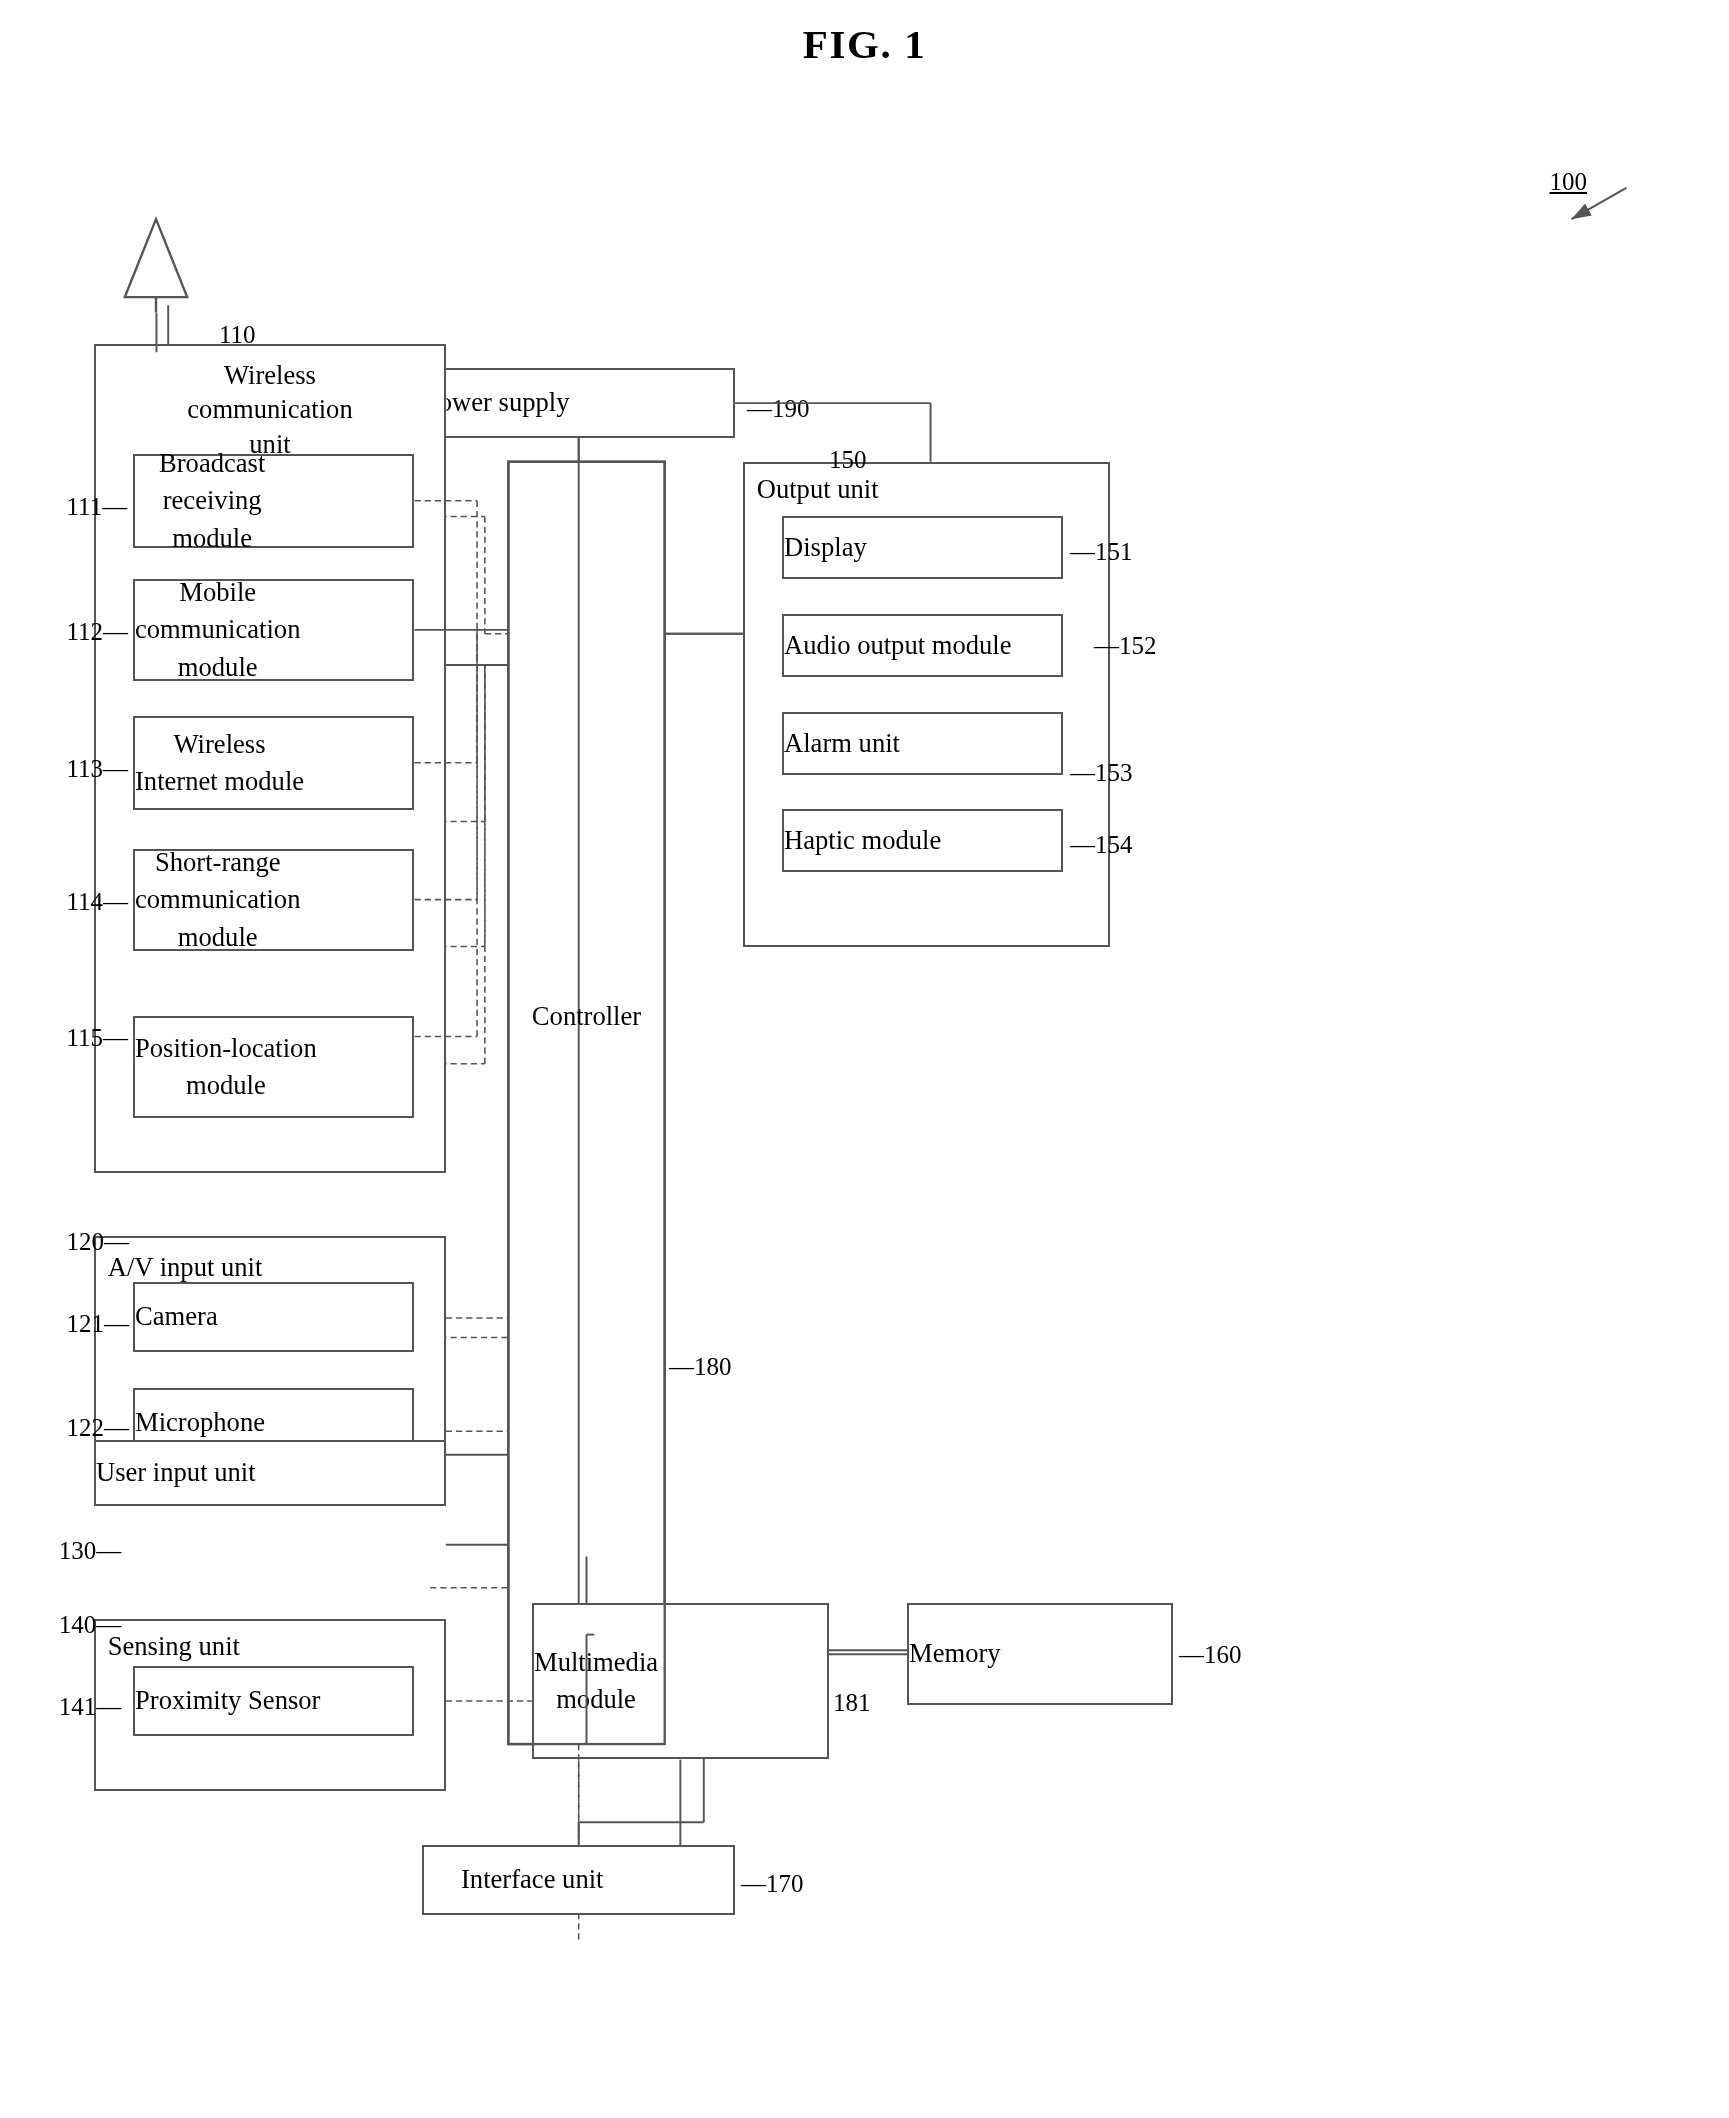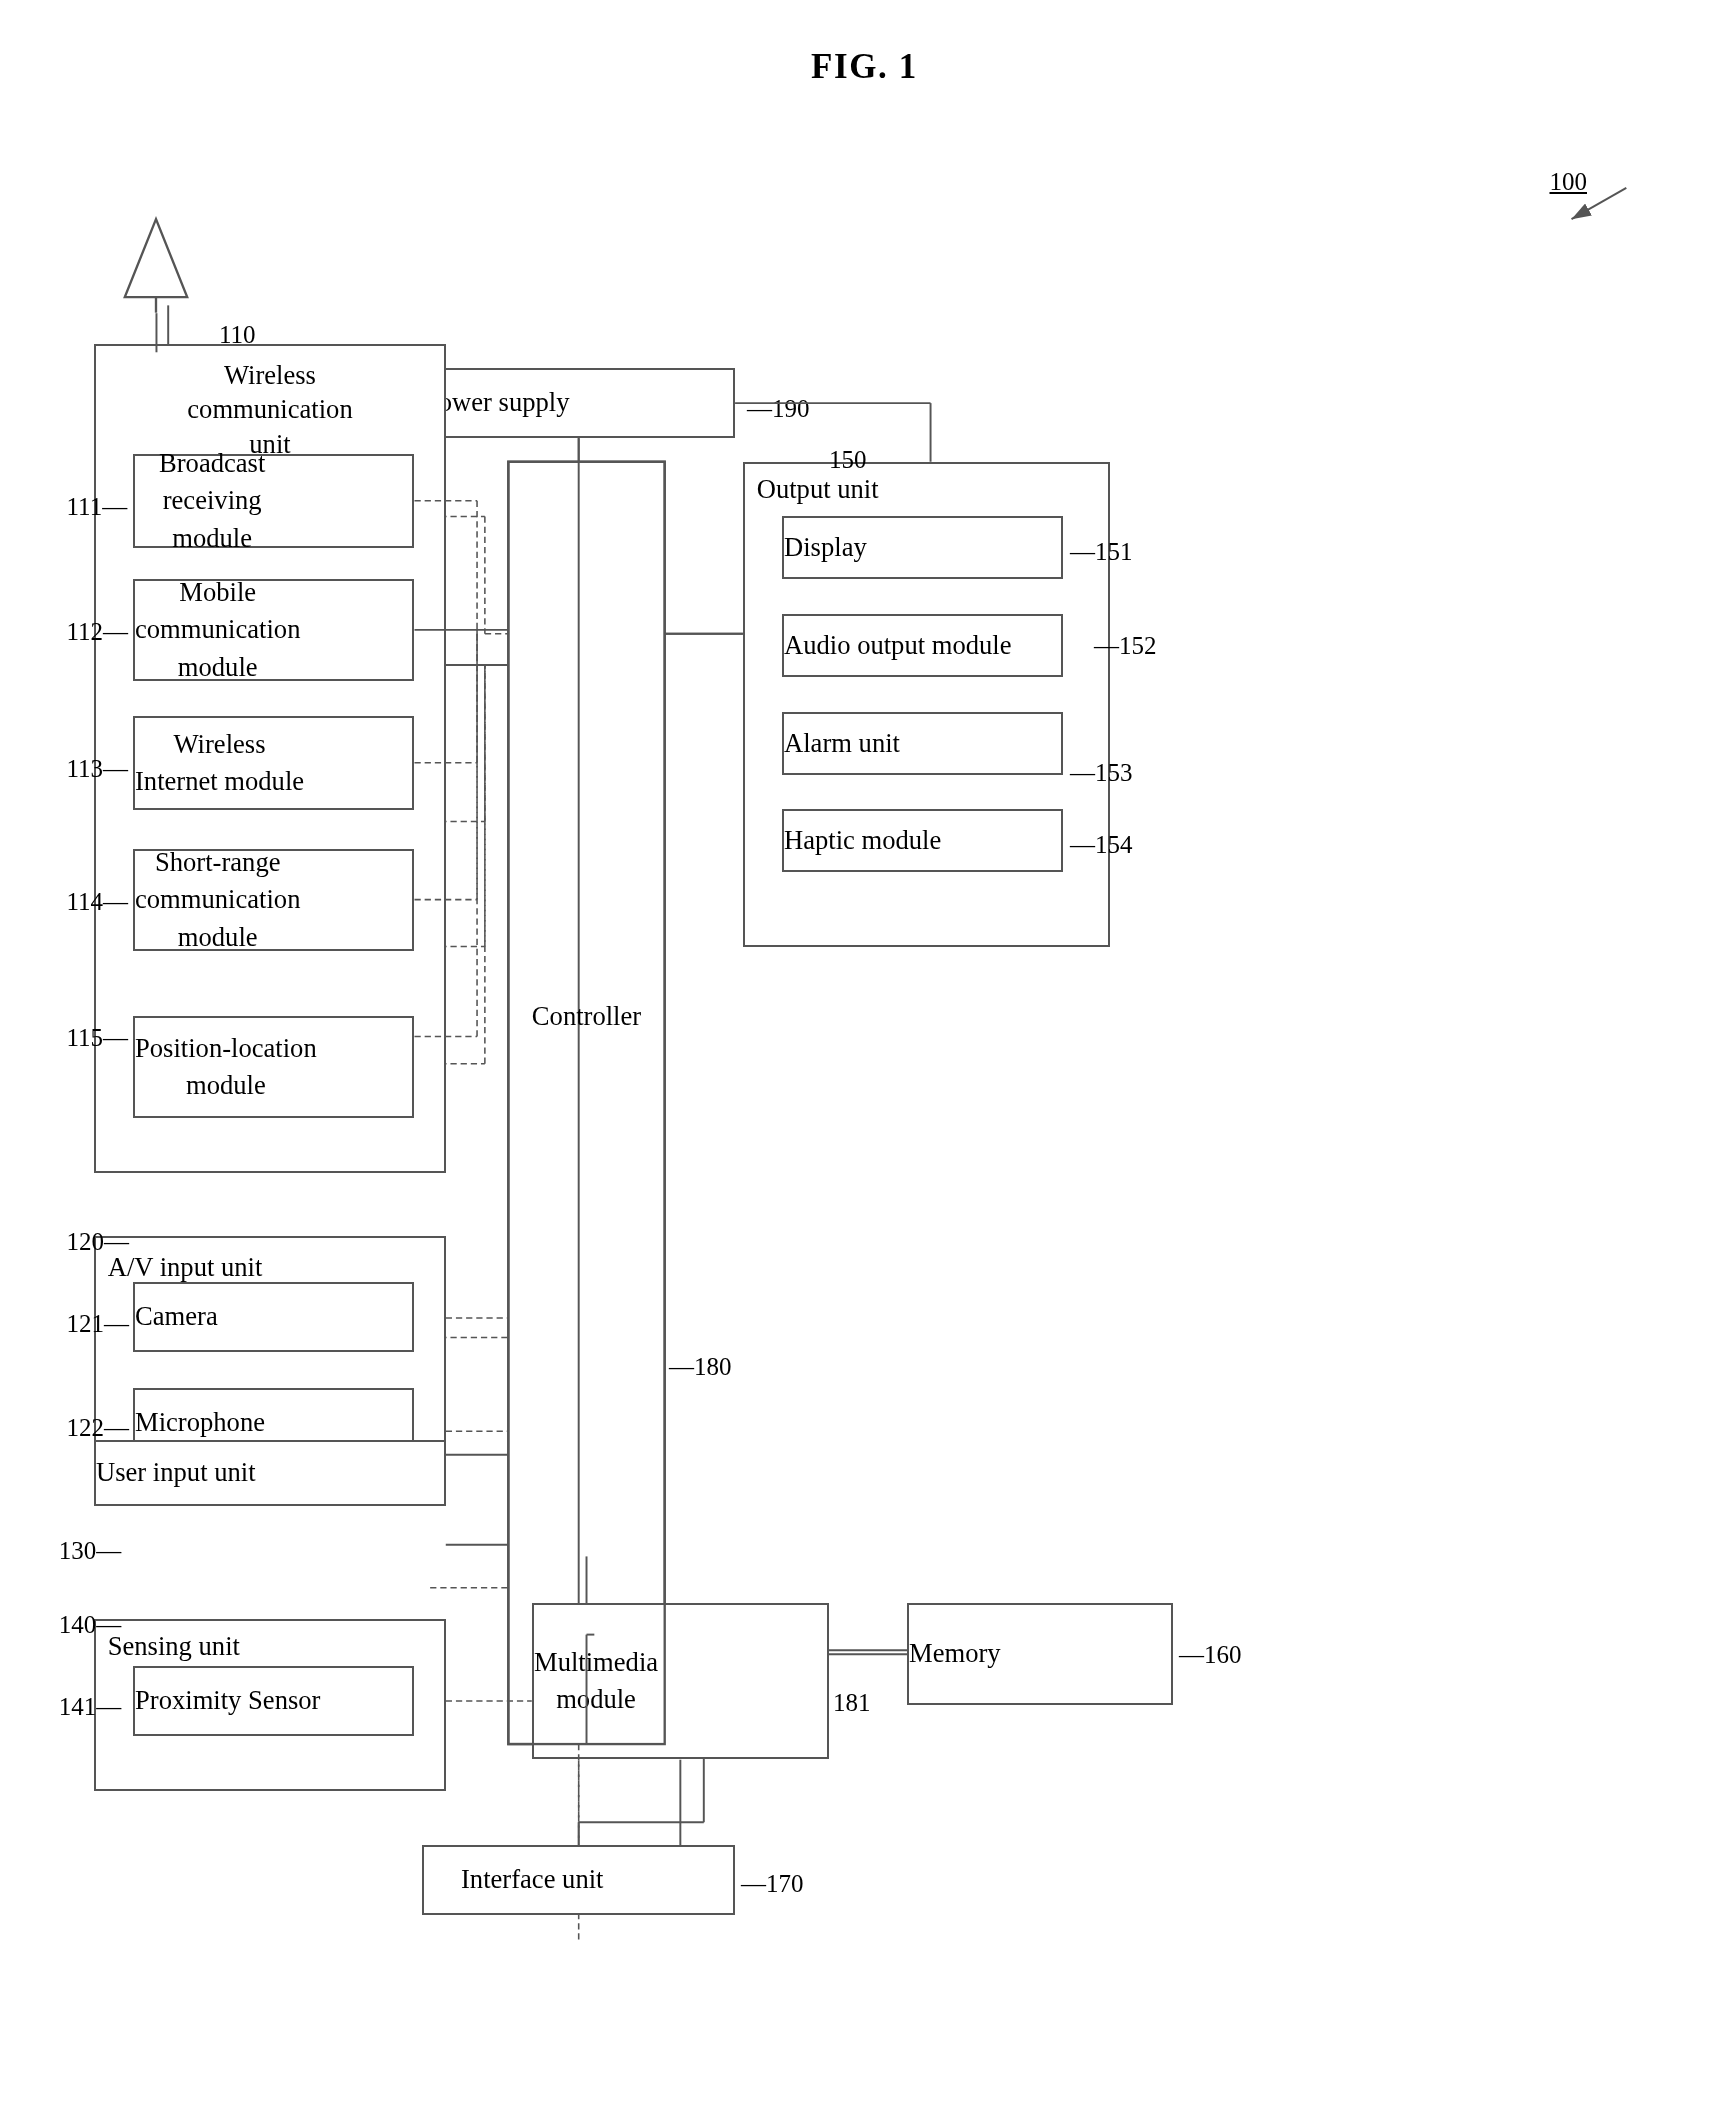--- a/index.html
+++ b/index.html
@@ -6,23 +6,23 @@
     body {
       background: #fff;
       font-family: 'Times New Roman', Times, serif;
       width: 1729px;
       height: 2119px;
       position: relative;
       overflow: hidden;
     }
     .fig-title {
       text-align: center;
-      font-size: 35px;
+      font-size: 41px;
       font-weight: bold;
-      padding-top: 47px;
+      padding-top: 20px;
       letter-spacing: 1.6px;
     }
     .diagram-container {
       position: absolute;
       top: 102px;
       left: 47px;
       width: 1642px;
       height: 1994px;
     }
     

